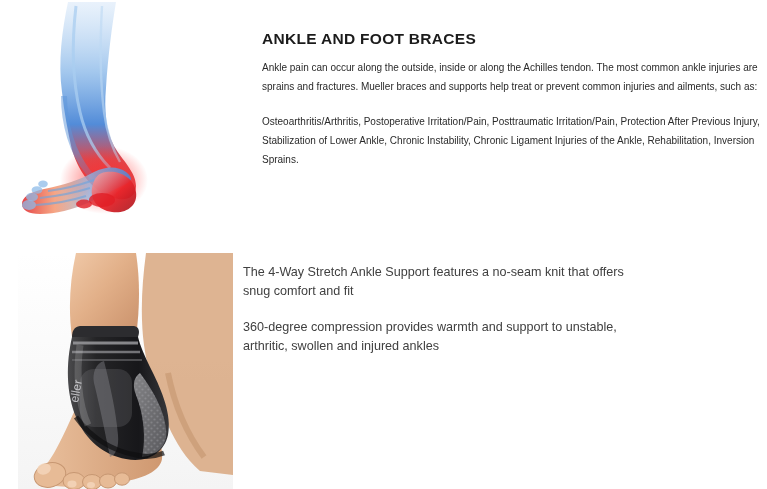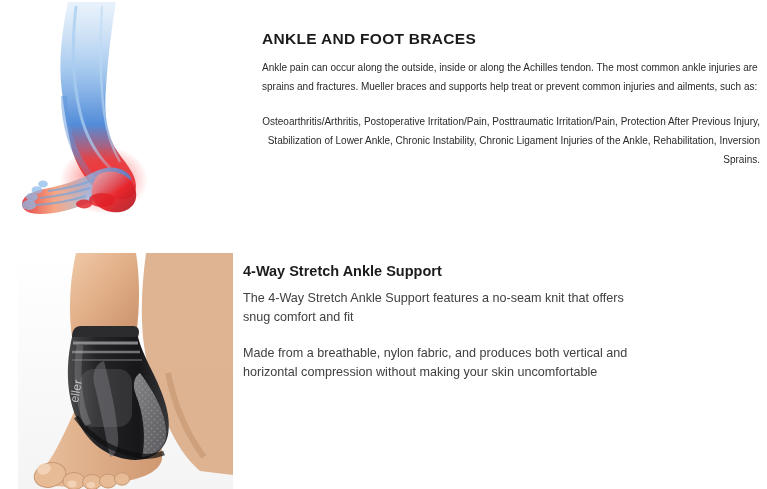--- a/index.html
+++ b/index.html
@@ -49,21 +49,20 @@
     margin: 0 0 10px 0;
   }
   .s1-para {
     font-size: 10px;
     line-height: 19px;
     color: #2a2a2a;
     margin: 0 0 16px 0;
   }
   .s1-para:last-child {
     margin-bottom: 0;
-    text-align: right;
   }
 
   
   .section-two {
     position: absolute;
     left: 0;
     top: 245px;
     width: 767px;
     height: 244px;
   }
@@ -261,19 +260,18 @@
           <rect x="62" y="116" width="52" height="58" rx="14"></rect>
         </g>
 
         <text x="60" y="150" font-family="Liberation Sans, sans-serif" font-size="12" fill="#c9c9cd" fill-opacity="0.9" transform="rotate(-80 60 150)">eller</text>
 
         <path d="M62 92 C 58 120, 60 150, 70 172" fill="none" stroke="#ffffff" stroke-opacity="0.16" stroke-width="7"></path>
       </svg>
     </div>
 
     <div class="s2-text">
-      <h3 class="s2-title">4-Way Stretch Ankle Support</h3>
       <p class="s2-para">The 4-Way Stretch Ankle Support features a no-seam knit that offers snug comfort and fit</p>
-      <p class="s2-para">Made from a breathable, nylon fabric, and produces both vertical and horizontal compression without making your skin uncomfortable</p>
+      <p class="s2-para">360-degree compression provides warmth and support to unstable, arthritic, swollen and injured ankles</p>
     </div>
   </div>
 
 </div>
 
 </body></html>

